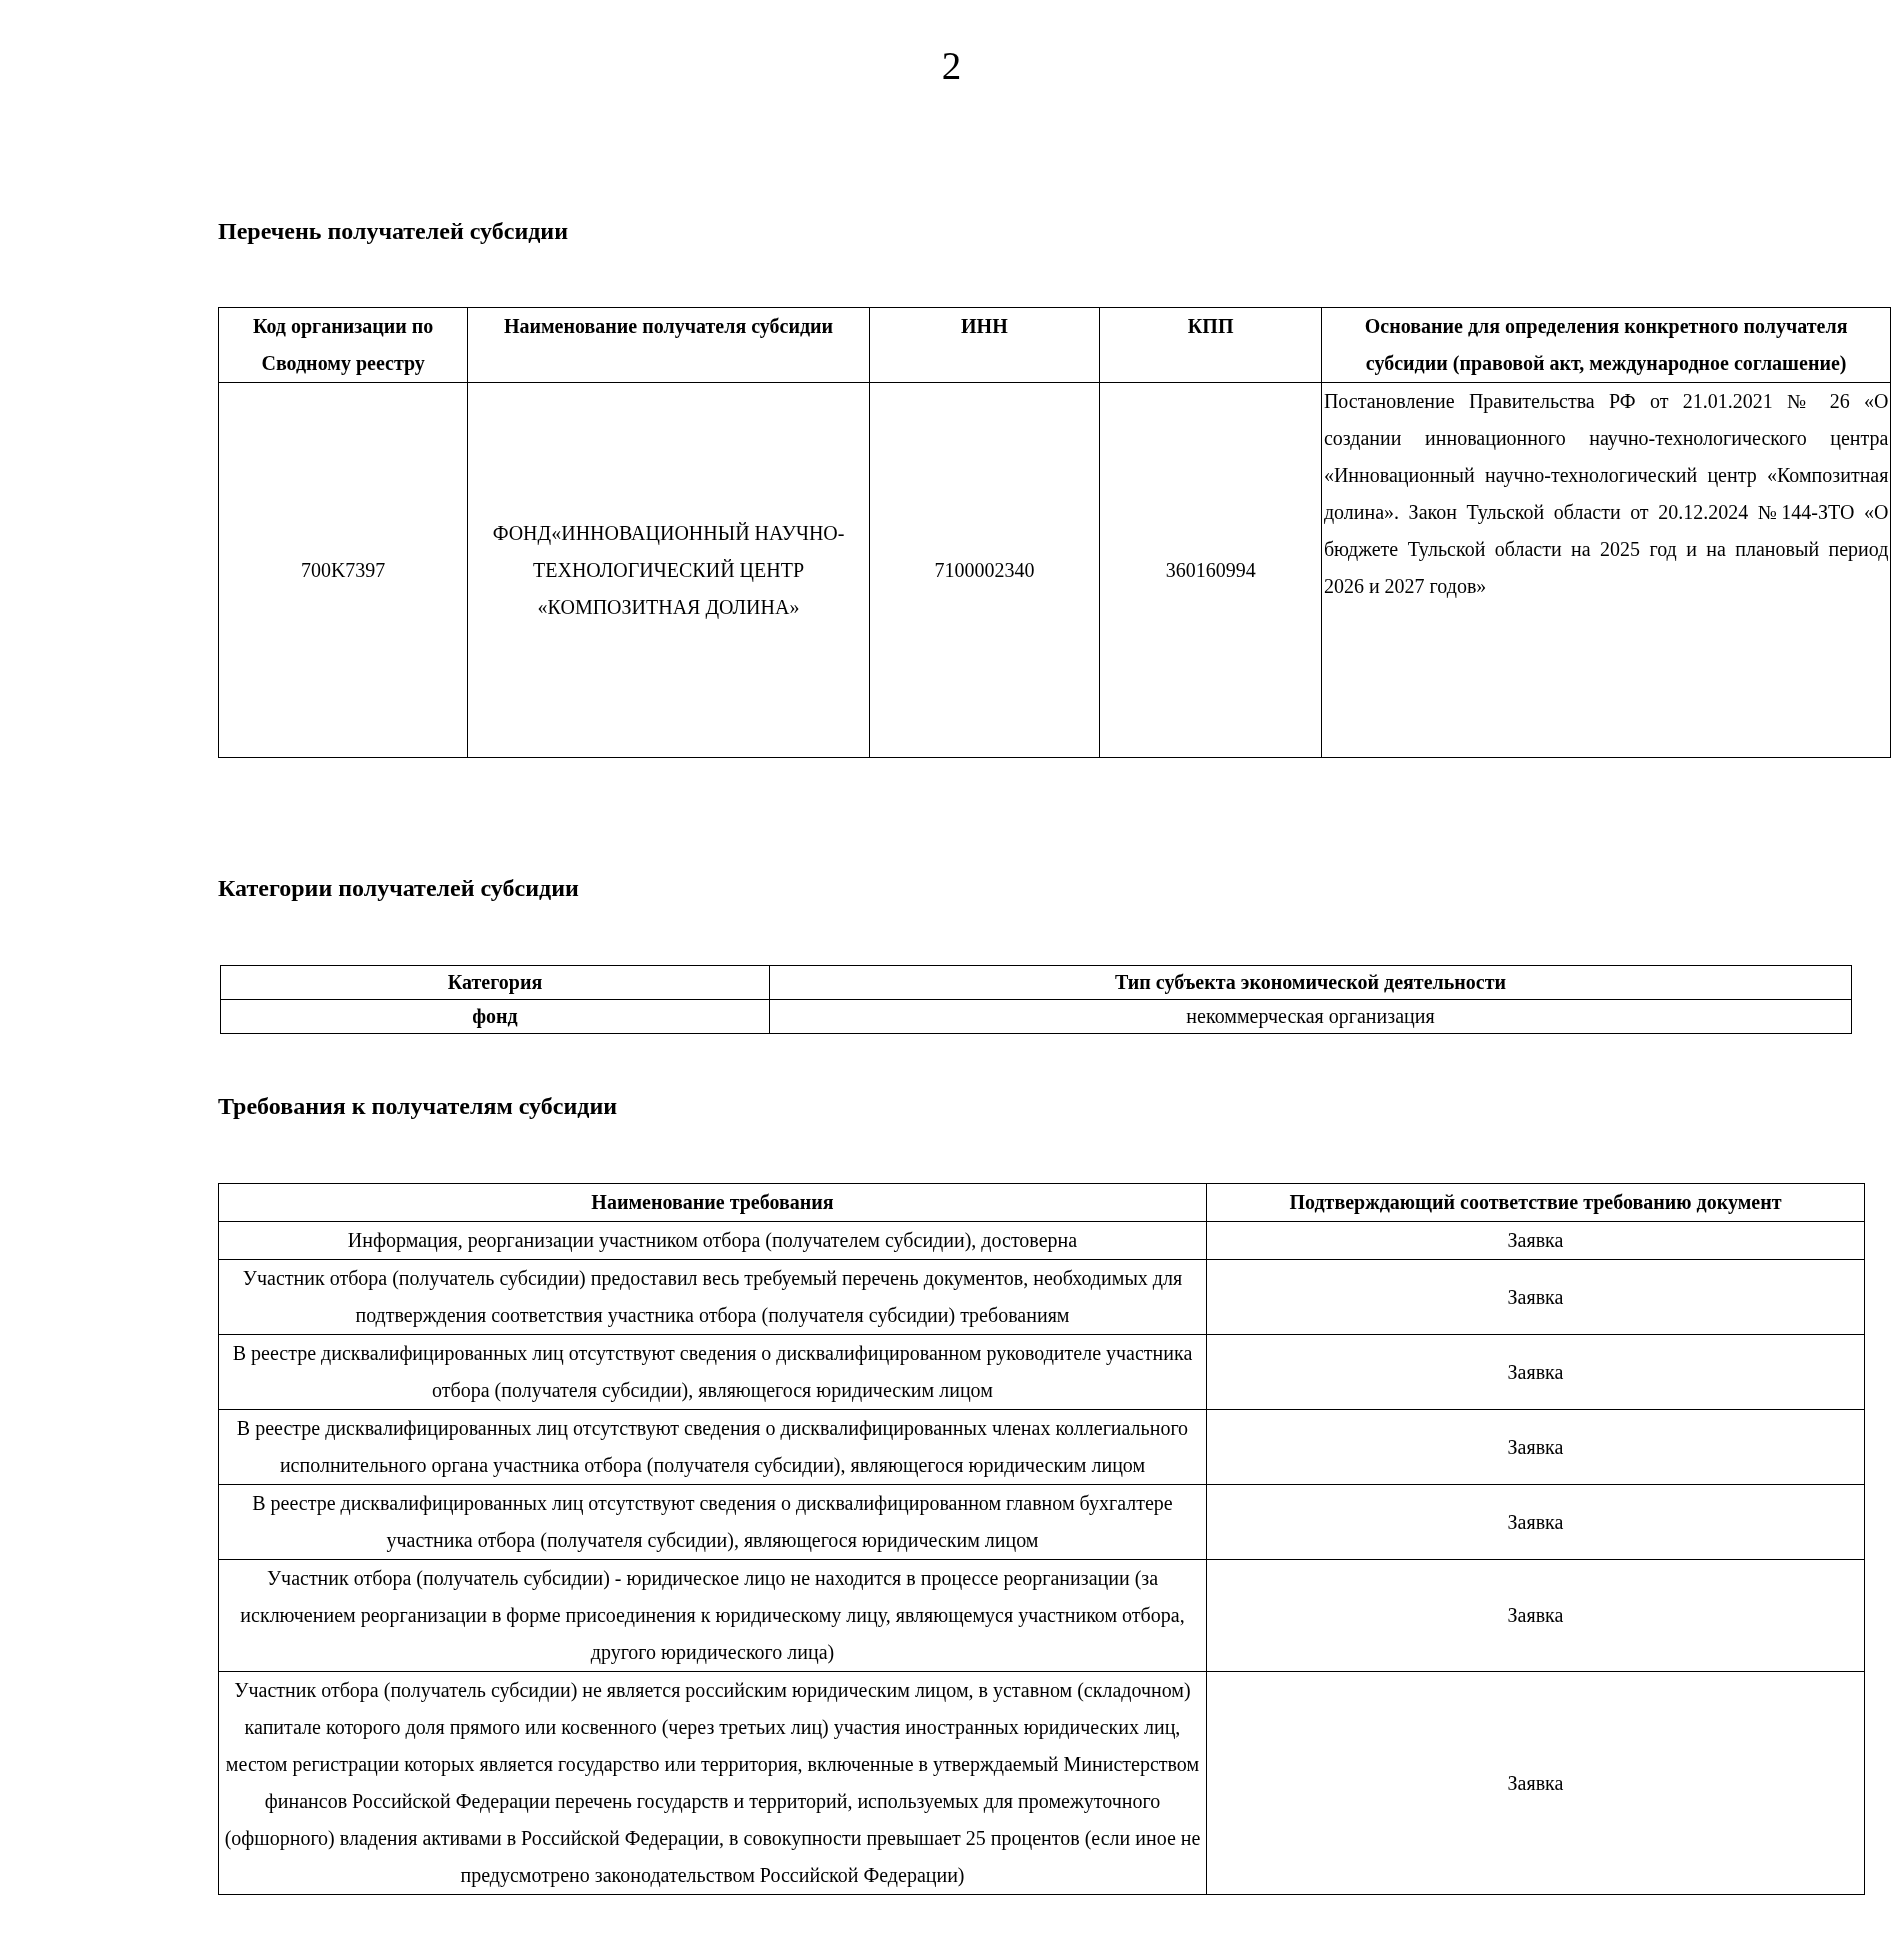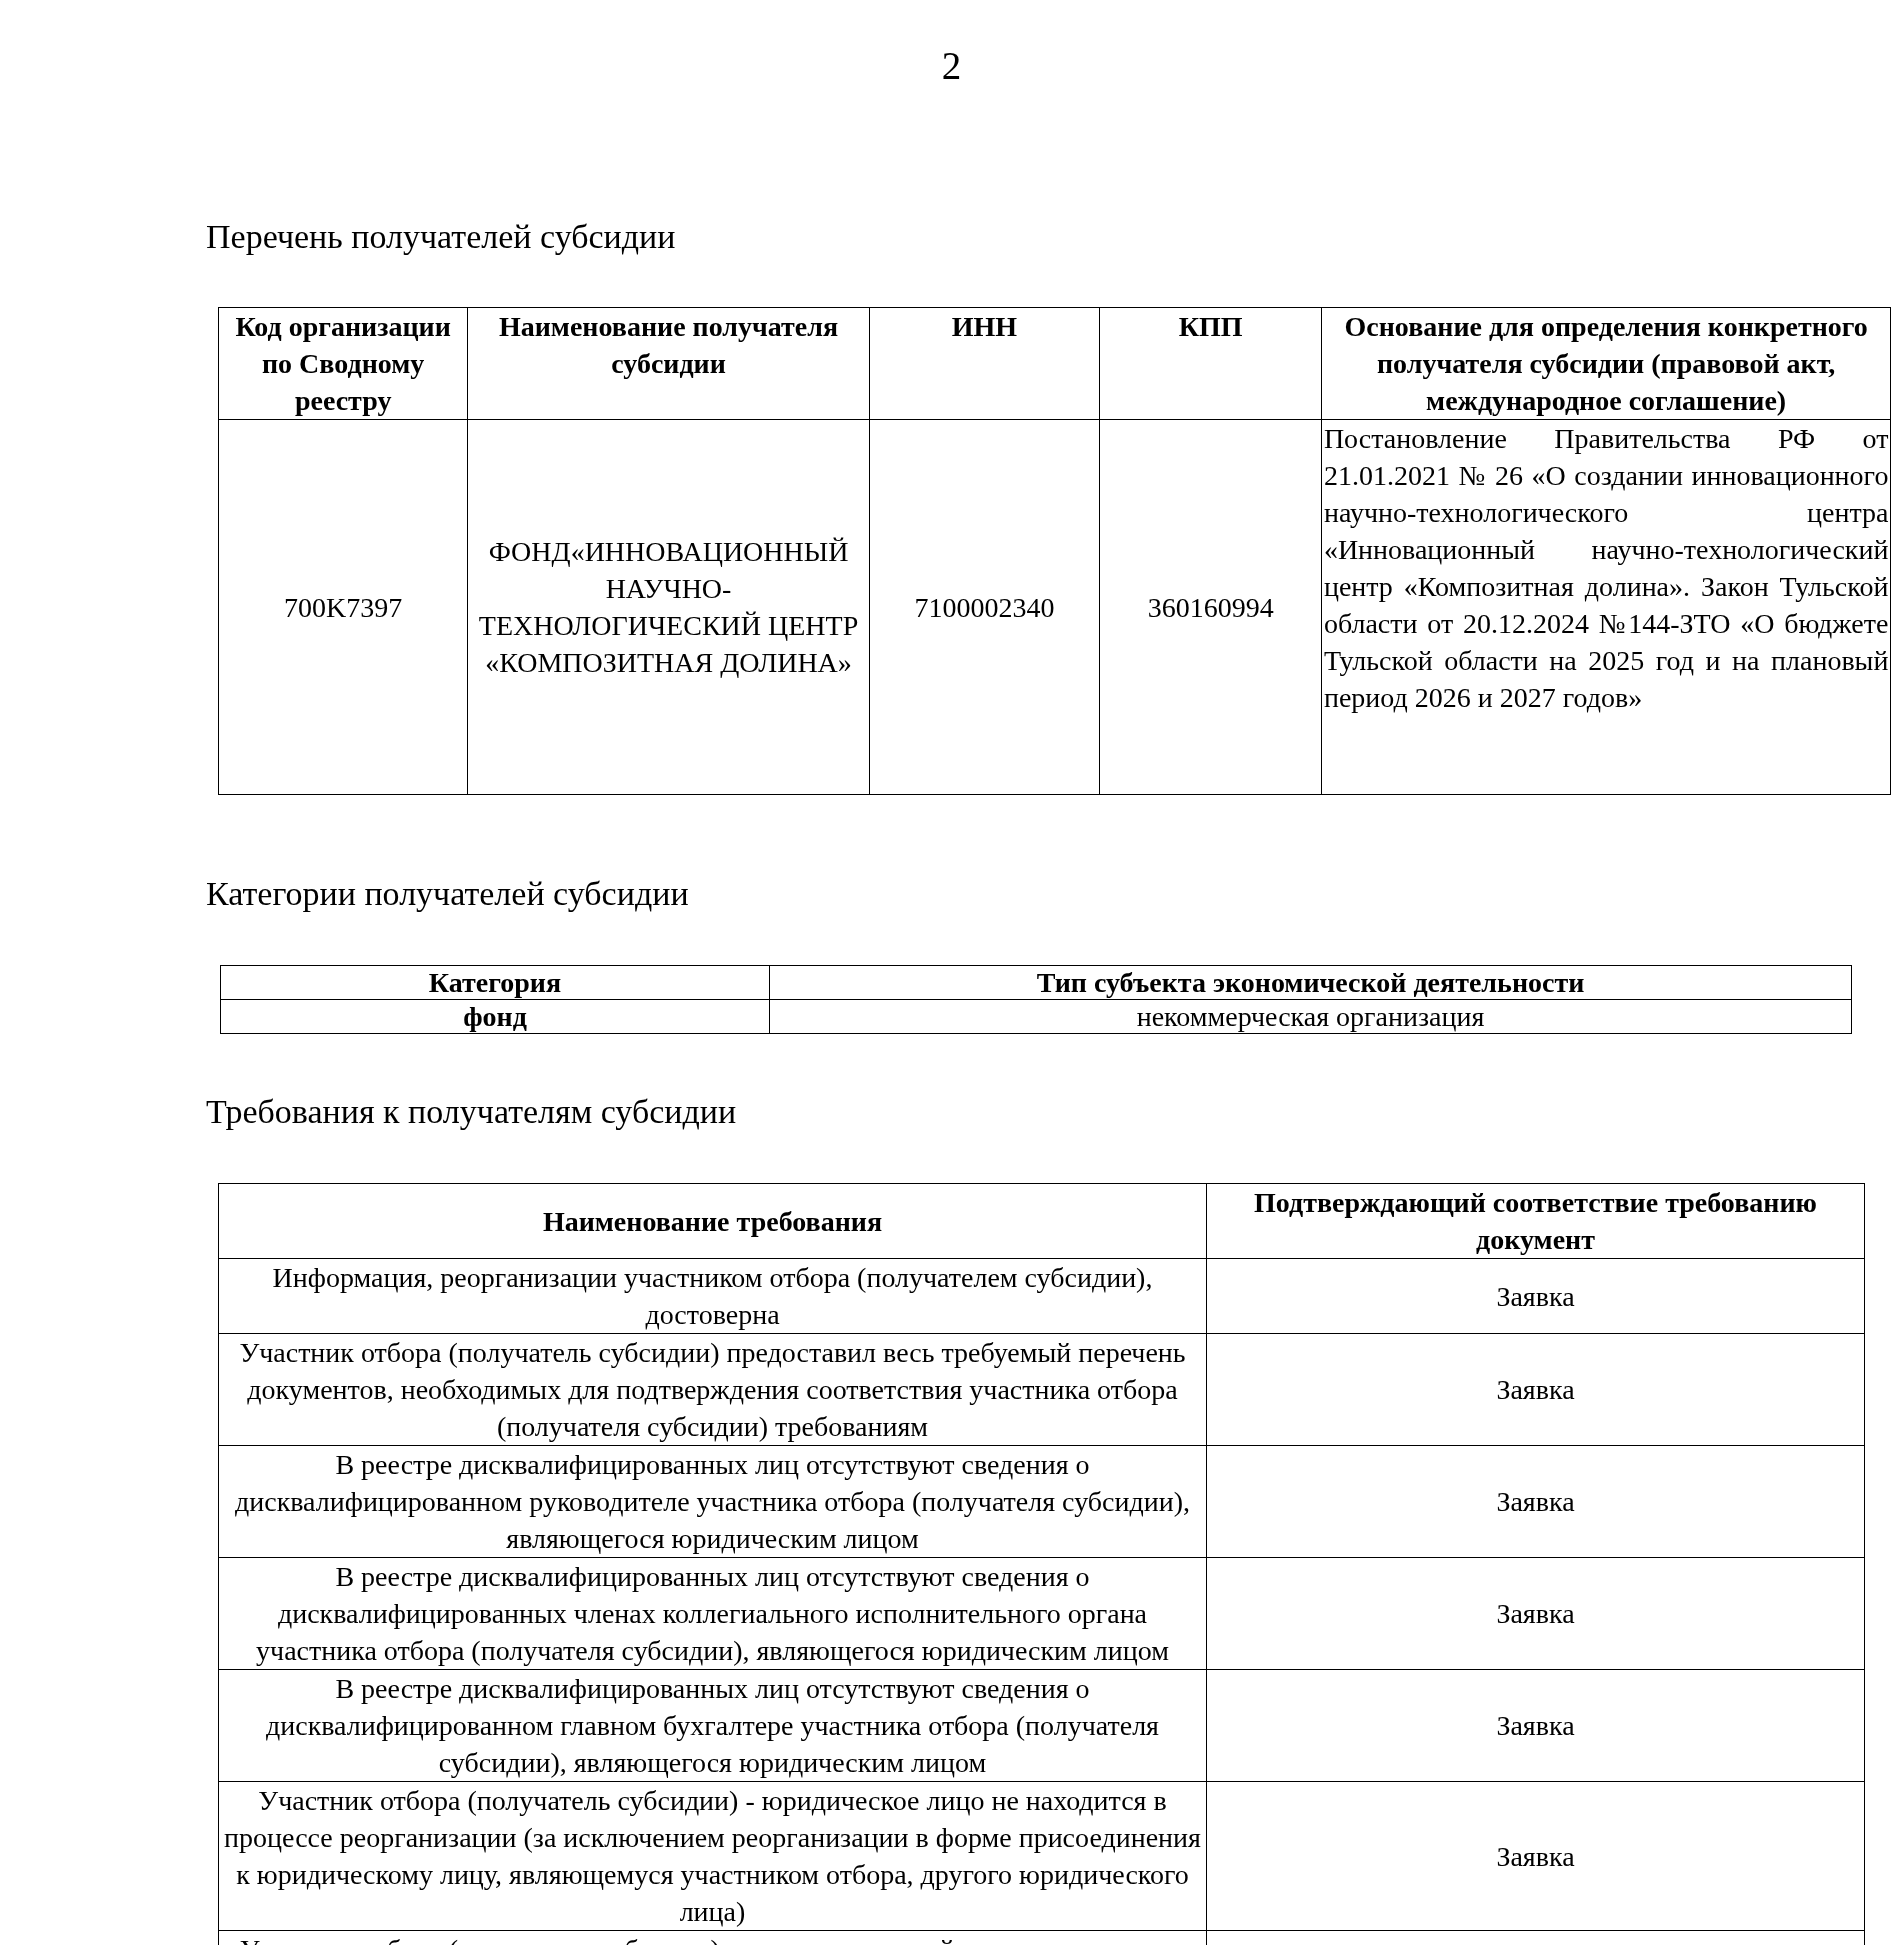--- a/index.html
+++ b/index.html
@@ -14,34 +14,34 @@
     .page-number {
       position: absolute;
       top: 43px;
       left: 0;
       width: 1903px;
       text-align: center;
       font-size: 39px;
     }
     .section-title {
       position: absolute;
-      left: 206px;
-      font-weight: normal;
-      font-size: 34px;
+      left: 218px;
+      font-weight: bold;
+      font-size: 24px;
       white-space: nowrap;
     }
     table {
       position: absolute;
       border-collapse: collapse;
       table-layout: fixed;
     }
     td, th {
       border: 1.9px solid #000;
       padding: 0 1.6px;
-      font-size: 28px;
+      font-size: 20px;
       line-height: 37px;
       vertical-align: middle;
       word-wrap: break-word;
     }
     th { font-weight: bold; text-align: center; vertical-align: top; }
     .left { text-align: center; }
     .center { text-align: center; }
     .justify { text-align: justify; text-align-last: left; }
     .bold { font-weight: bold; }
 

